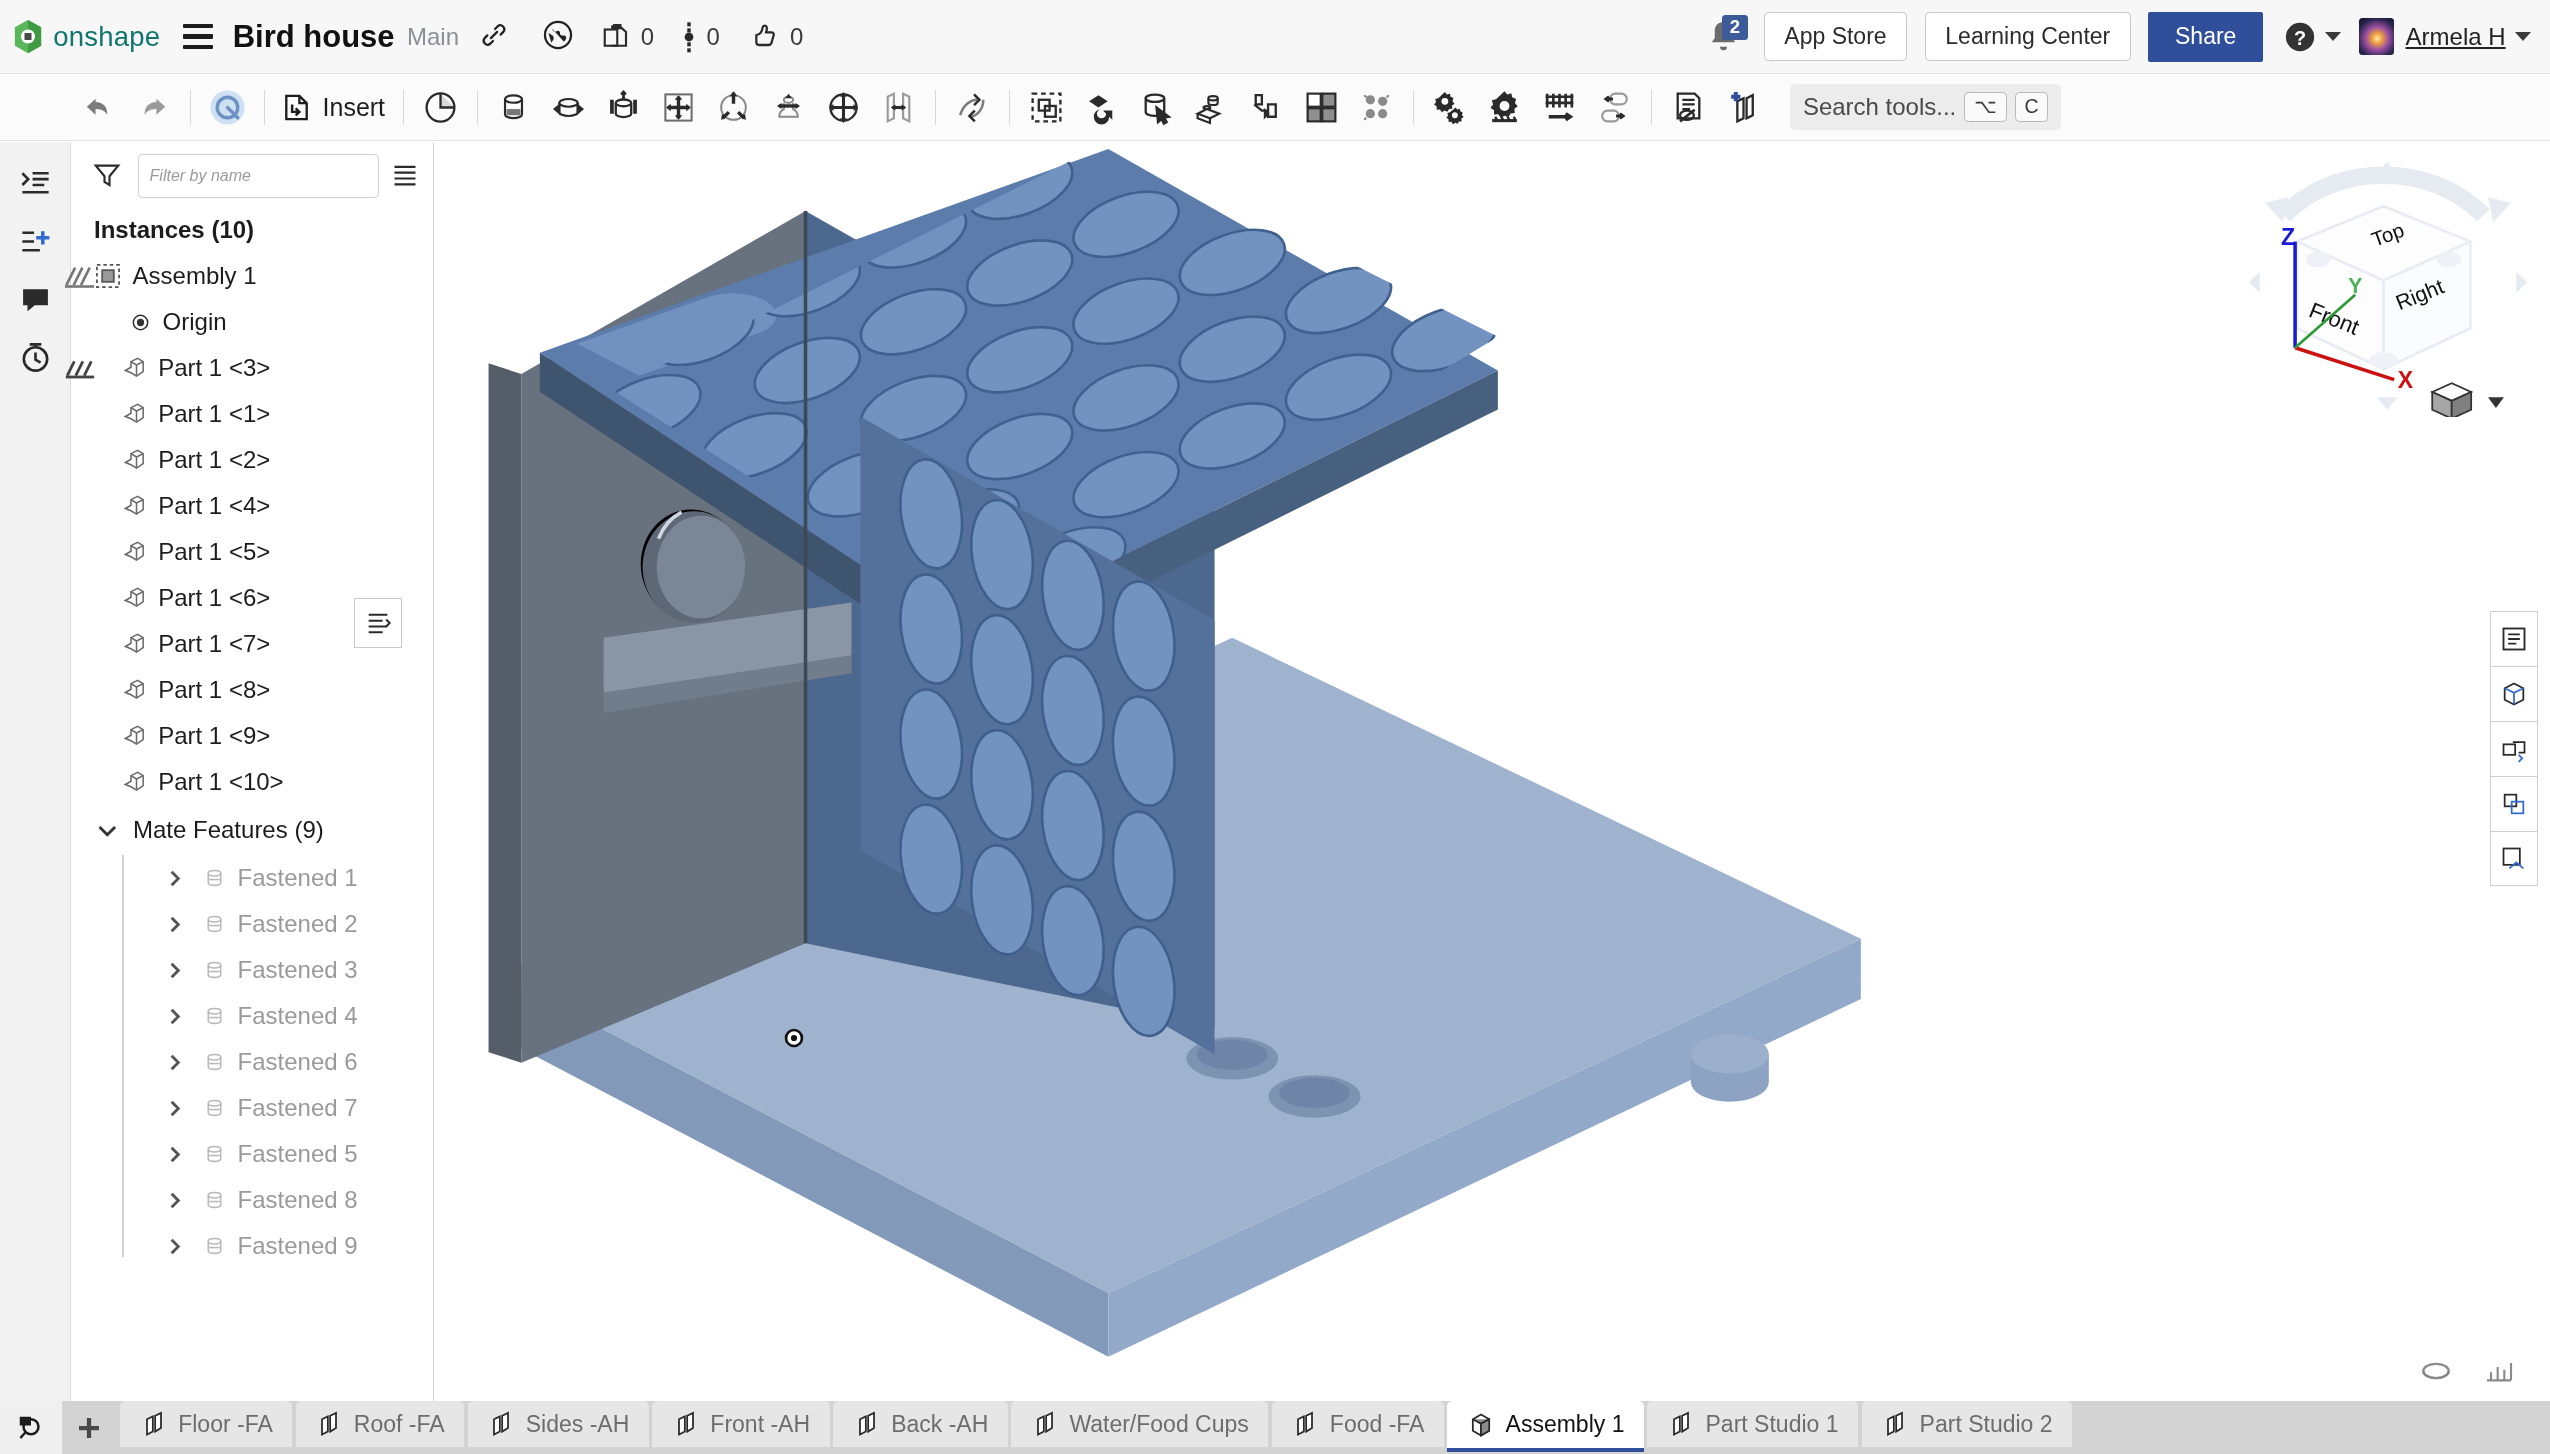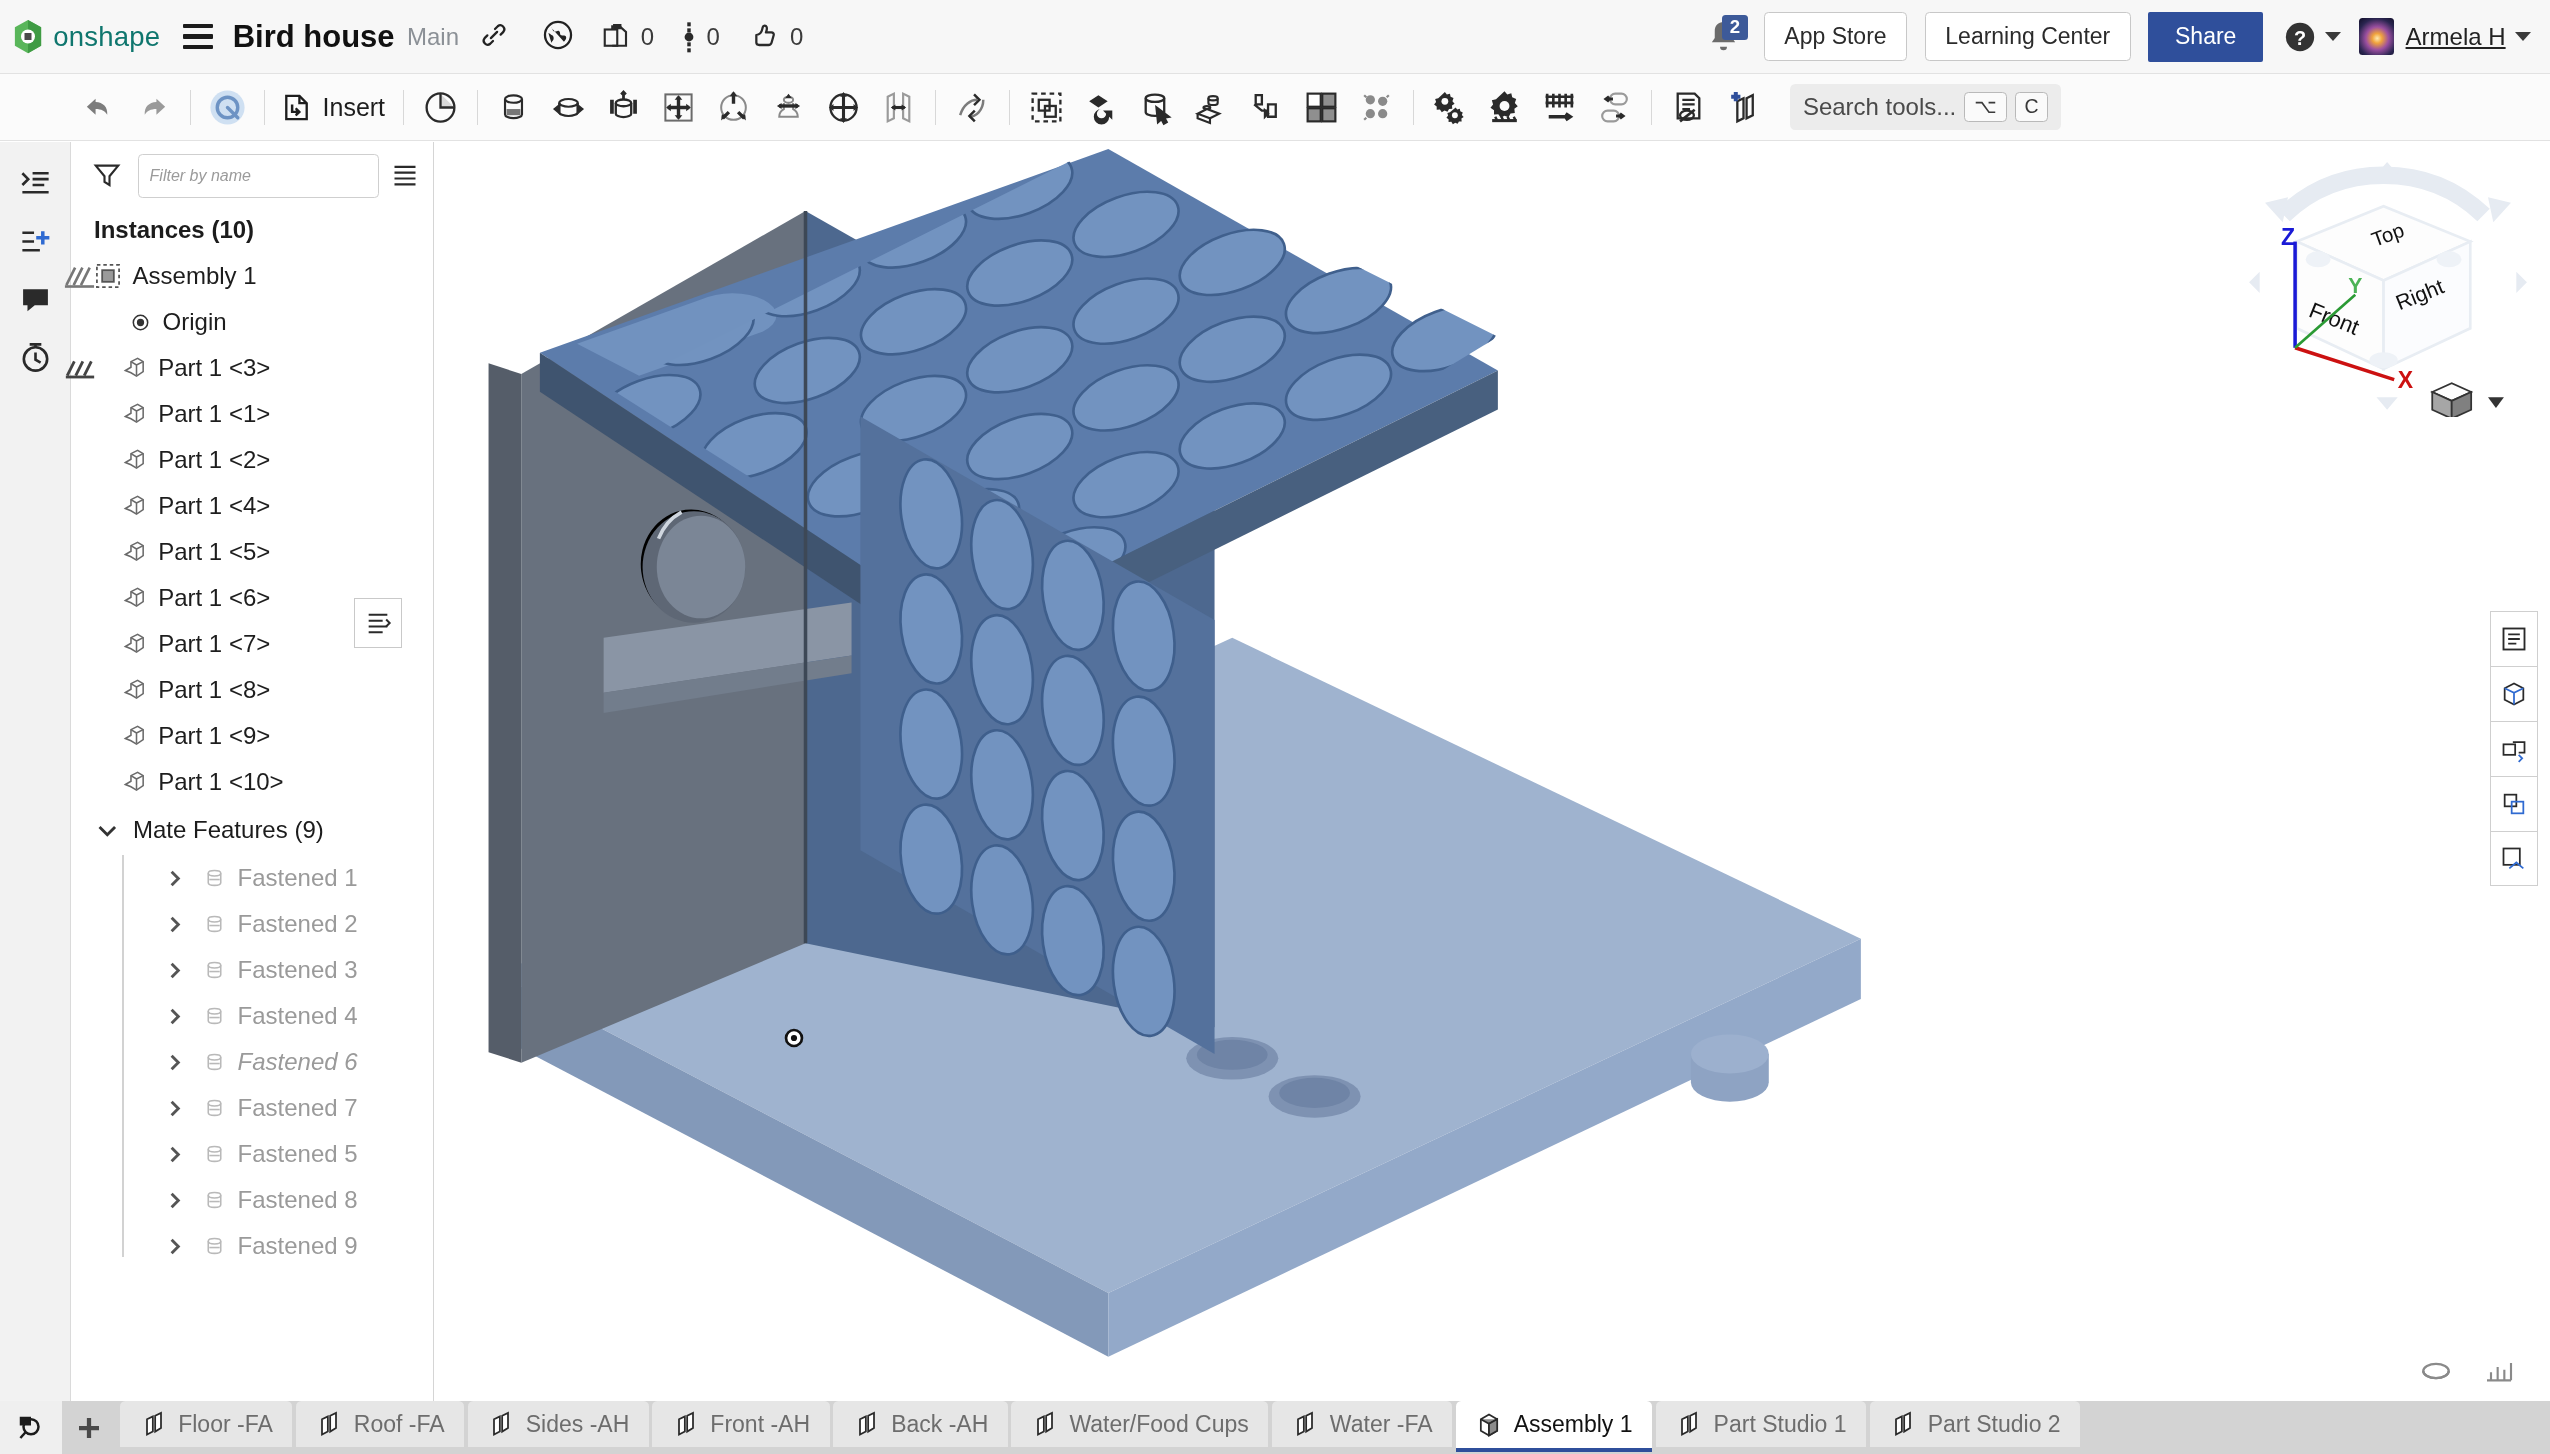--- a/index.html
+++ b/index.html
@@ -688,21 +688,21 @@
           </span>
           <span style="margin-left:39px;display:flex;align-items:center">
             <svg width="25" height="25" viewBox="0 0 24 24" fill="none" stroke="#b9b9b9" stroke-width="1.5">
               <ellipse cx="12" cy="7" rx="6" ry="2.6"></ellipse>
               <path d="M6 7 v9 a6 2.6 0 0 0 12 0 V7"></path>
               <path d="M7 13 h10"></path>
             </svg>
           </span>
           <span class="tlabel">Fastened 4</span>
         </div>
-        <div class="tree-row dim indent-2" style="padding-left: 92px; font-style: italic;">
+        <div class="tree-row dim indent-2" style="padding-left: 92px;">
           <span style="position:absolute;left:92px;display:flex;align-items:center">
             <svg width="23" height="23" viewBox="0 0 24 24" fill="none" stroke="#555" stroke-width="3">
               <path d="M9 5 L16 12 L9 19"></path>
             </svg>
           </span>
           <span style="margin-left:39px;display:flex;align-items:center">
             <svg width="25" height="25" viewBox="0 0 24 24" fill="none" stroke="#b9b9b9" stroke-width="1.5">
               <ellipse cx="12" cy="7" rx="6" ry="2.6"></ellipse>
               <path d="M6 7 v9 a6 2.6 0 0 0 12 0 V7"></path>
               <path d="M7 13 h10"></path>
@@ -1079,21 +1079,21 @@
             <path d="M6 8 l5-2.5 v13 L6 21z"></path>
             <path d="M13 5 l5-2.5 v13 L13 18.5z"></path>
           </svg>
           <span class="tname">Water/Food Cups</span>
         </div>
         <div class="tab">
           <svg width="28" height="28" viewBox="0 0 24 24" fill="#fff" stroke="#2a2a2a" stroke-width="1.5">
             <path d="M6 8 l5-2.5 v13 L6 21z"></path>
             <path d="M13 5 l5-2.5 v13 L13 18.5z"></path>
           </svg>
-          <span class="tname">Water -FA</span>
+          <span class="tname">Food -FA</span>
         </div>
         <div class="tab active">
           <svg width="28" height="28" viewBox="0 0 24 24" fill="#fff" stroke="#2a2a2a" stroke-width="1.5">
             <path d="M5 7 l7-4 7 4 v10 l-7 4 -7-4z"></path>
             <path d="M5 7 l7 4 7-4 M12 11 v10" fill="#8c8c8c"></path>
             <path d="M12 11 l7-4 v10 l-7 4z" fill="#8c8c8c"></path>
           </svg>
           <span class="tname">Assembly 1</span>
         </div>
         <div class="tab">

